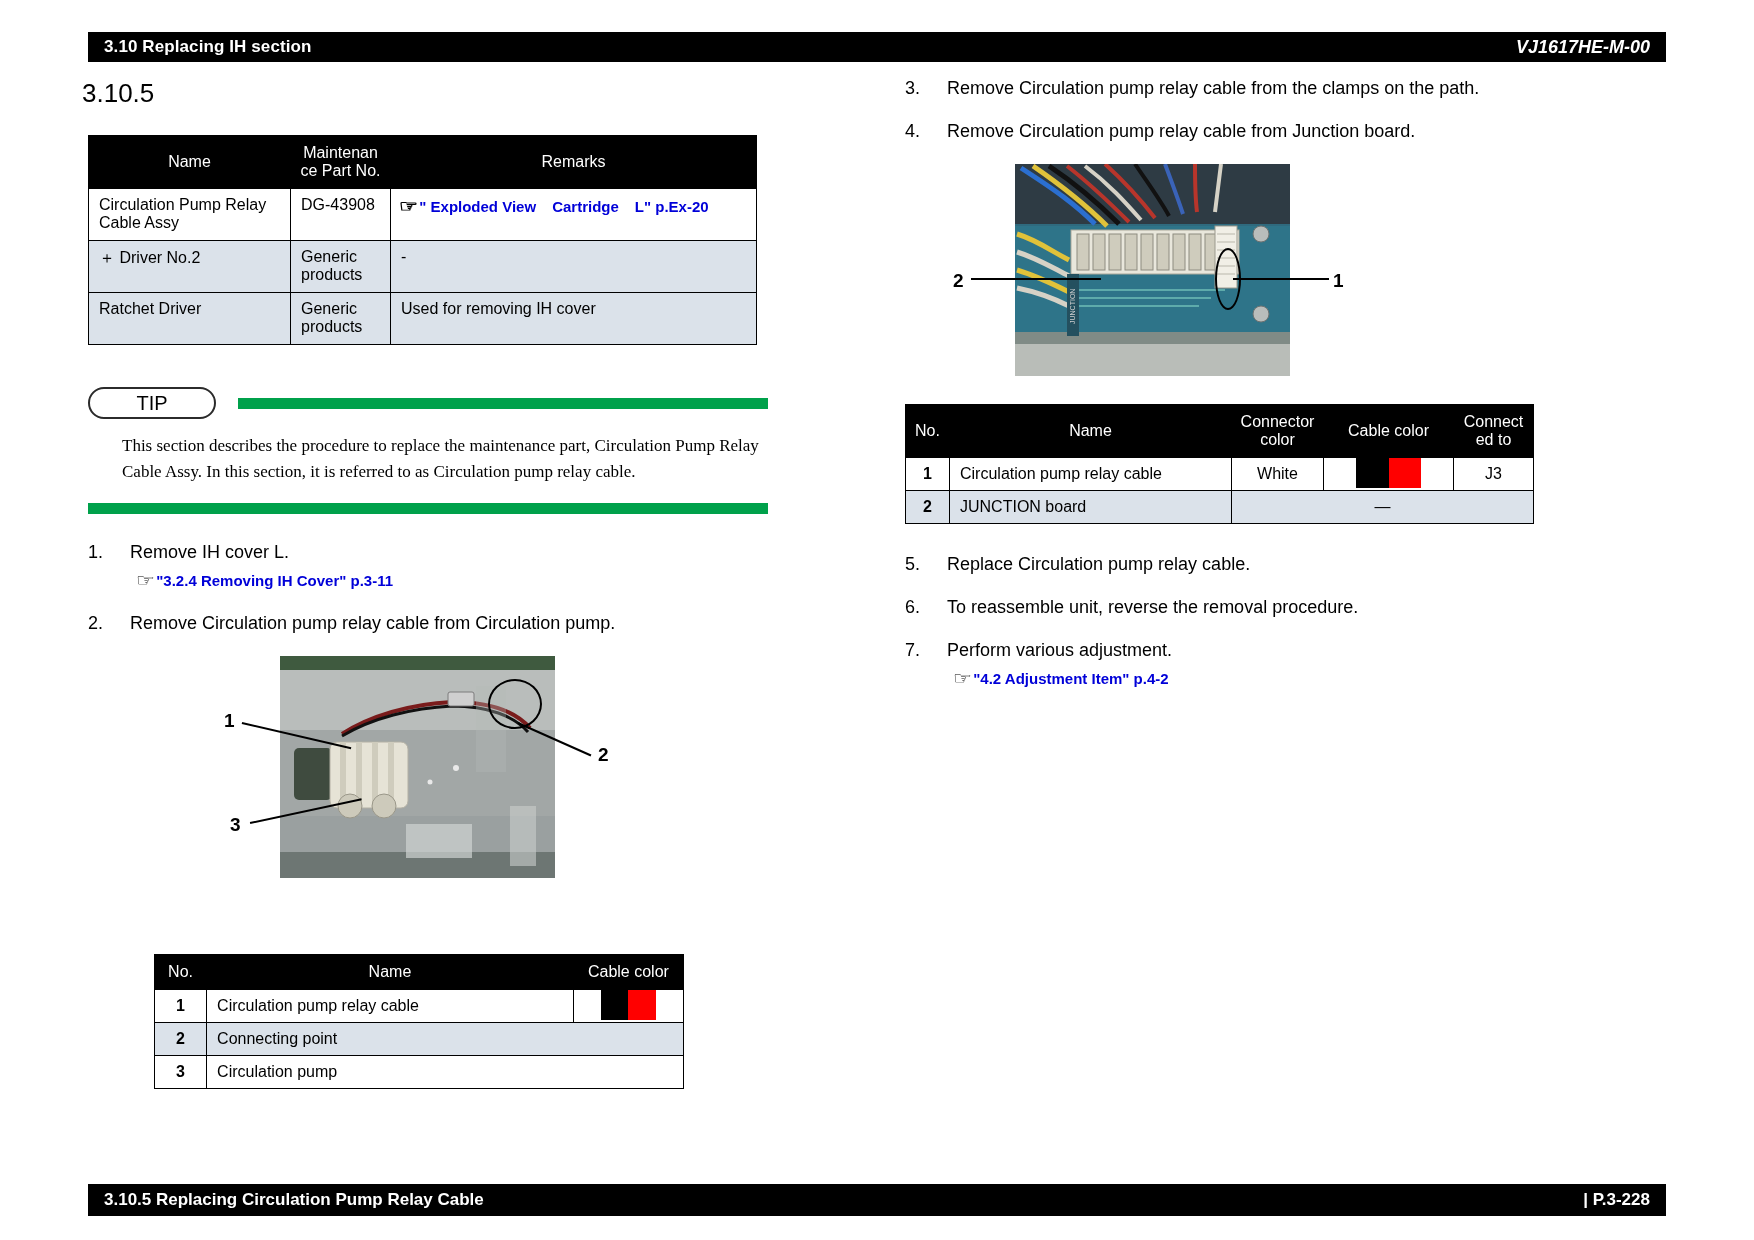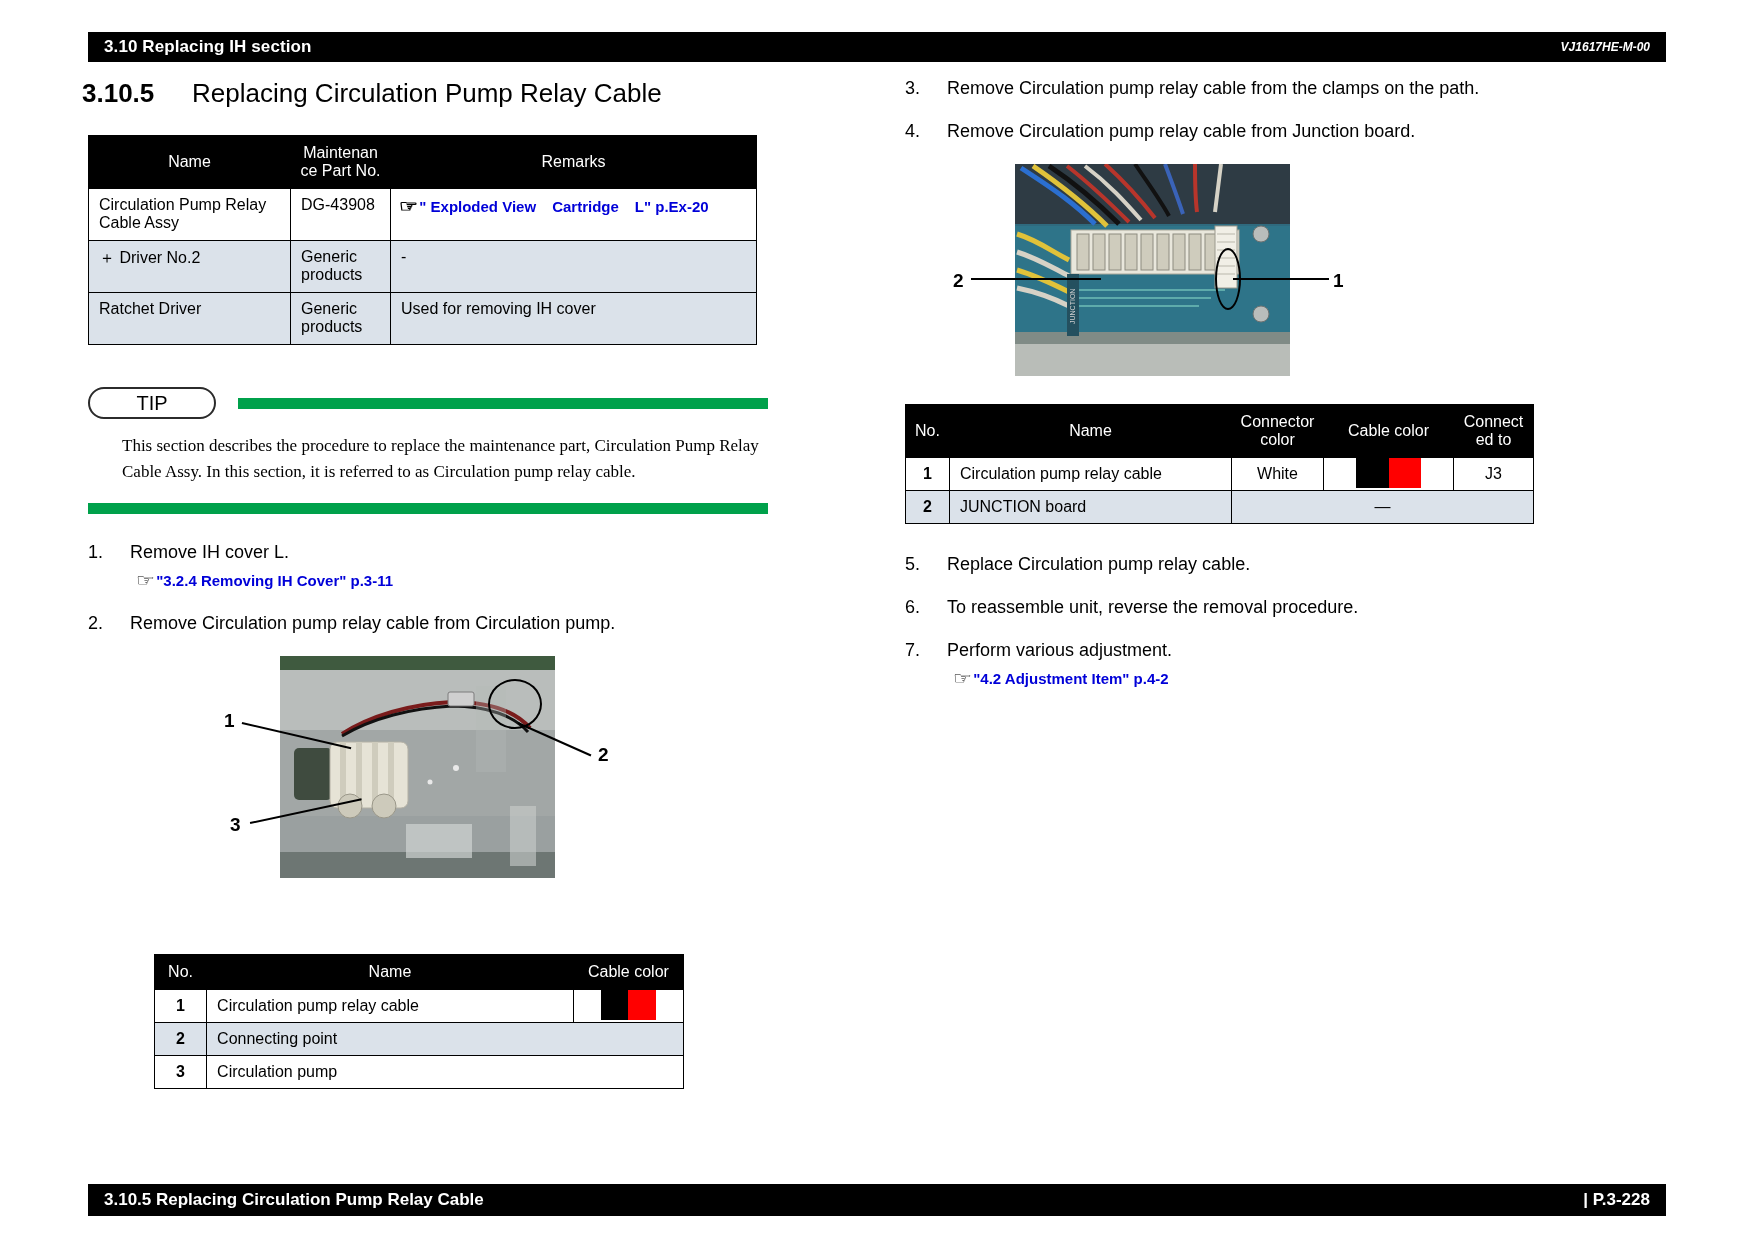--- a/index.html
+++ b/index.html
@@ -24,21 +24,21 @@
     display: flex;
     align-items: center;
     justify-content: space-between;
     padding: 0 16px;
   }
   .page-header .hdr-left {
     color: #fff; font-size: 17px; font-weight: bold;
     letter-spacing: .1px;
   }
   .page-header .hdr-right {
-    color: #fff; font-size: 12px; font-weight: bold; font-style: italic;
+    color: #fff; font-size: 18px; font-weight: bold; font-style: italic;
   }
 
   
   .page-footer {
     position: absolute;
     left: 88px; top: 1184px;
     width: 1578px; height: 30px;
     background: #000;
     display: flex;
     align-items: center;
@@ -65,21 +65,21 @@
   }
 
   
   .section-title {
     display: flex;
     align-items: baseline;
     font-size: 26px;
     margin: 0 0 26px 0;
     font-weight: normal;
   }
-  .section-title .sec-num { width: 110px; font-weight: bold; }
+  .section-title .sec-num { width: 110px; }
 
   
   .tools-head {
     display: flex; align-items: center;
     gap: 14px;
     margin: 0 0 14px 6px;
   }
   .tools-icon {
     width: 34px; height: 34px;
     background: #000;
@@ -246,21 +246,20 @@
 
 <div class="page-header">
   <span class="hdr-left">3.10 Replacing IH section</span>
   <span class="hdr-right">VJ1617HE-M-00</span>
 </div>
 
 <div class="col-left">
 
   <h1 class="section-title">
     <span class="sec-num">3.10.5</span>
-    <span>Replacing Circulation Pump Relay Cable</span>
   </h1>
 
 
   <table class="doc tools-table">
     <thead>
       <tr>
         <th style="width:202px">Name</th>
         <th style="width:100px">
           <span>Maintenan</span><br>
           <span>ce Part No.</span>

